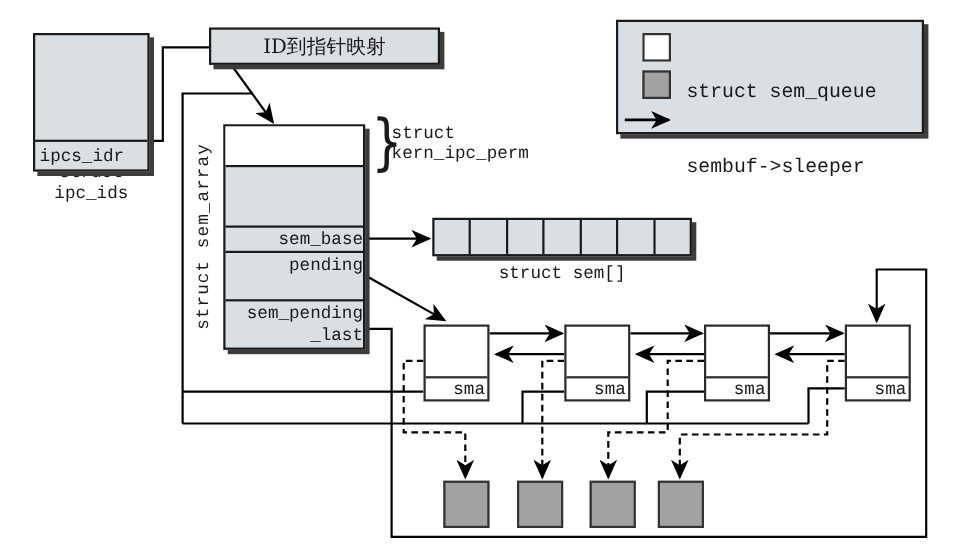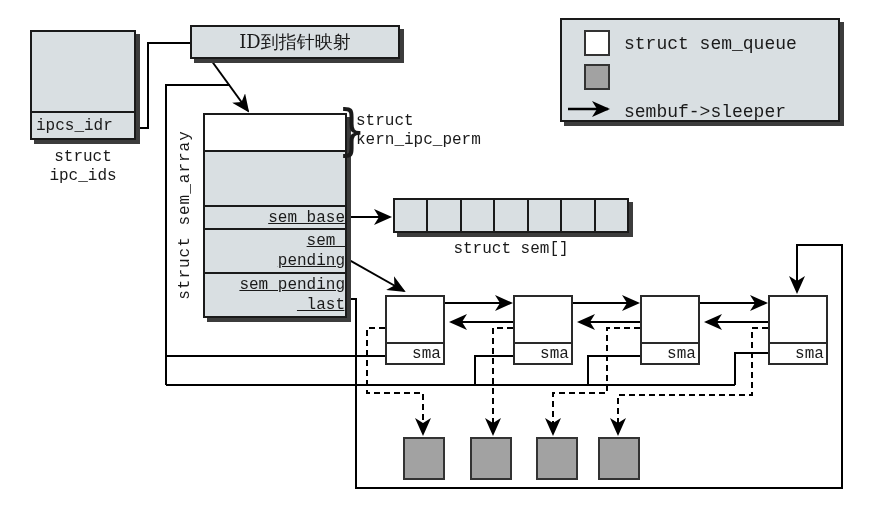--- a/index.html
+++ b/index.html
@@ -9,29 +9,29 @@
   html,body{margin:0;padding:0;background:var(--background);}
   #stage{position:relative;width:885px;height:505px;background:var(--background);
          font-family:"Liberation Mono","DejaVu Sans Mono",monospace;color:#1a1a1a;overflow:hidden;}
   #wires{position:absolute;left:0;top:0;z-index:1;}
   .abs{position:absolute;box-sizing:border-box;}
   .box{border:2px solid var(--border);background:var(--box_fill);z-index:2;}
   .shadow{box-shadow:4px 4px 0 0 var(--shadow);text-align:right;}
   .mono16{font-size:16px;line-height:19px;}
   .center{text-align:center;}
   
-  #ipcids-box{left:30px;top:30px;width:106px;height:110px;}
+  #ipcids-box{left:30px;top:30px;width:106px;height:126px;}
   #ipcids-field{position:absolute;left:0;right:0;bottom:0;height:25px;border-top:2px solid var(--border);
                 display:flex;align-items:center;padding-left:4px;font-size:16px;}
   #ipcids-caption{left:16px;top:148px;width:134px;}
   
   #idmap-box{left:190px;top:25px;width:210px;height:34px;display:flex;align-items:center;justify-content:center;
              font-family:"DejaVu Serif","Liberation Serif",serif;font-size:18px;}
   
-  #semarray-box{left:203px;top:113px;width:144px;height:205px;padding:0;text-decoration:underline;}
+  #semarray-box{left:203px;top:113px;width:129px;height:205px;padding:0;}
   .sa-row{box-sizing:border-box;border-bottom:2px solid var(--border);padding:1px 0 0 6px;font-size:16px;line-height:20px;overflow:hidden;}
   #sa-row1{height:37px;background:var(--queue_fill);}
   #sa-row2{height:55px;}
   #sa-row3{height:23px;}
   #sa-row4{height:44px;}
   #sa-row5{height:44px;border-bottom:none;border-radius:11px;}
   #semarray-side{left:84px;top:202px;width:210px;height:26px;transform:rotate(-90deg);
                  font-size:16px;letter-spacing:1px;text-align:center;z-index:2;}
   #kern-brace{left:334px;top:102px;font-family:"DejaVu Sans",sans-serif;font-size:56px;line-height:56px;
               transform:scaleX(.8);z-index:2;}
@@ -48,21 +48,21 @@
   #queue1{left:385px;} #queue2{left:513px;} #queue3{left:640px;} #queue4{left:768px;}
   
   .task{width:42px;height:43px;top:437px;background:var(--task_fill);border:2px solid #333;z-index:2;}
   #task1{left:403px;} #task2{left:470px;} #task3{left:536px;} #task4{left:598px;}
   
   #legend{left:560px;top:18px;width:280px;height:104px;border-width:2px;z-index:2;}
   .swatch{position:absolute;left:22px;width:26px;height:26px;border:2px solid #333;box-sizing:border-box;}
   #legend-swatch-queue{top:10px;background:var(--queue_fill);}
   #legend-swatch-task{top:44px;background:var(--task_fill);}
   #legend-arrow{position:absolute;left:4px;top:80px;}
-  .legend-label{position:absolute;left:62px;font-size:18px;line-height:22px;white-space:nowrap;}
+  .legend-label{position:absolute;left:62px;font-size:18px;line-height:22px;white-space:nowrap;margin-top:40px;}
   #legend-label-0{top:13px;} #legend-label-1{top:47px;} #legend-label-2{top:81px;}
 </style>
 </head>
 <body>
 
 <div id="stage">
 
   <svg id="wires" width="885" height="505" viewBox="0 0 885 505">
     <defs>
       <marker id="ah" markerUnits="userSpaceOnUse" markerWidth="18" markerHeight="16" refX="16" refY="8" orient="auto">
@@ -104,21 +104,20 @@
     <div>ipc_ids</div>
   </div>
 
   <div class="abs box shadow" id="idmap-box">ID到指针映射</div>
 
   <div class="abs box shadow" id="semarray-box">
     <div class="sa-row" id="sa-row1"></div>
     <div class="sa-row" id="sa-row2"></div>
     <div class="sa-row" id="sa-row3">sem_base</div>
     <div class="sa-row" id="sa-row4">
-      <div>sem_</div>
       <div>pending</div>
     </div>
     <div class="sa-row" id="sa-row5">
       <div>sem_pending</div>
       <div>_last</div>
     </div>
   </div>
   <div class="abs" id="semarray-side">struct sem_array</div>
   <div class="abs" id="kern-brace">}</div>
   <div class="abs mono16" id="kern-label">

